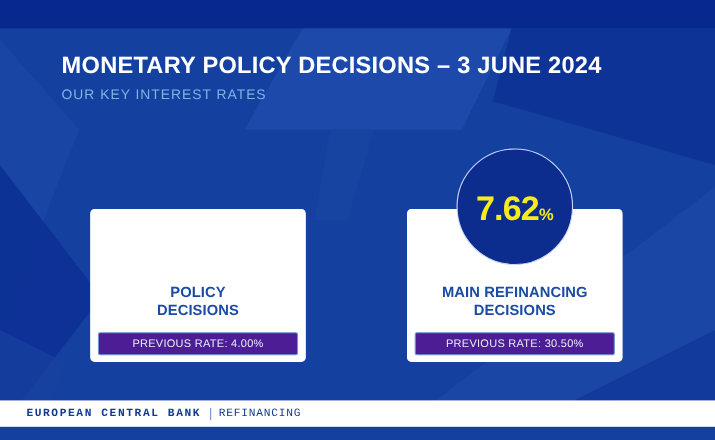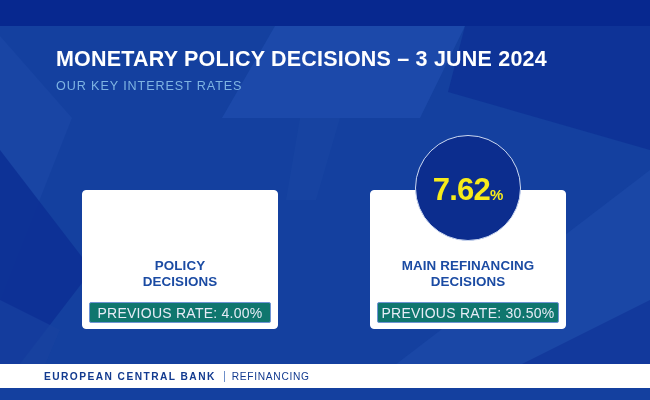--- a/index.html
+++ b/index.html
@@ -62,25 +62,25 @@
     flex-direction:column;
     justify-content:flex-end;
     padding-bottom:12px;
     width:100%;
   }
 
   .card-foot {
     width:182px;
     height:21px;
     margin-bottom:5px;
-    background:#0f766e;
+    background:#4c1d95;
     border:1px solid #6e94d4;
     border-radius:2px;
     color:#e6ecf7;
-    font-size:14px;
+    font-size:10px;
     letter-spacing:0.25px;
     display:flex;
     align-items:center;
     justify-content:center;
   }
 
   
   .bubble {
     position:absolute;
     width:106px;
@@ -114,25 +114,26 @@
   .footer-band {
     position:absolute;
     left:0; top:364px;
     width:650px; height:24px;
     background:#ffffff;
     z-index:7;
     display:flex;
     align-items:center;
   }
   .logo-wrap {
-    margin-left:44px;
+    margin-left:24px;
     display:flex;
     align-items:center;
     color:#123a8f;
     white-space:nowrap;
+    font-family:Liberation Mono, monospace;
   }
   .logo-primary {
     font-size:10.2px;
     font-weight:bold;
     letter-spacing:1.45px;
   }
   .logo-divider {
     width:1px; height:11px;
     background:#6d8fc9;
     margin:0 7px 0 8px;

